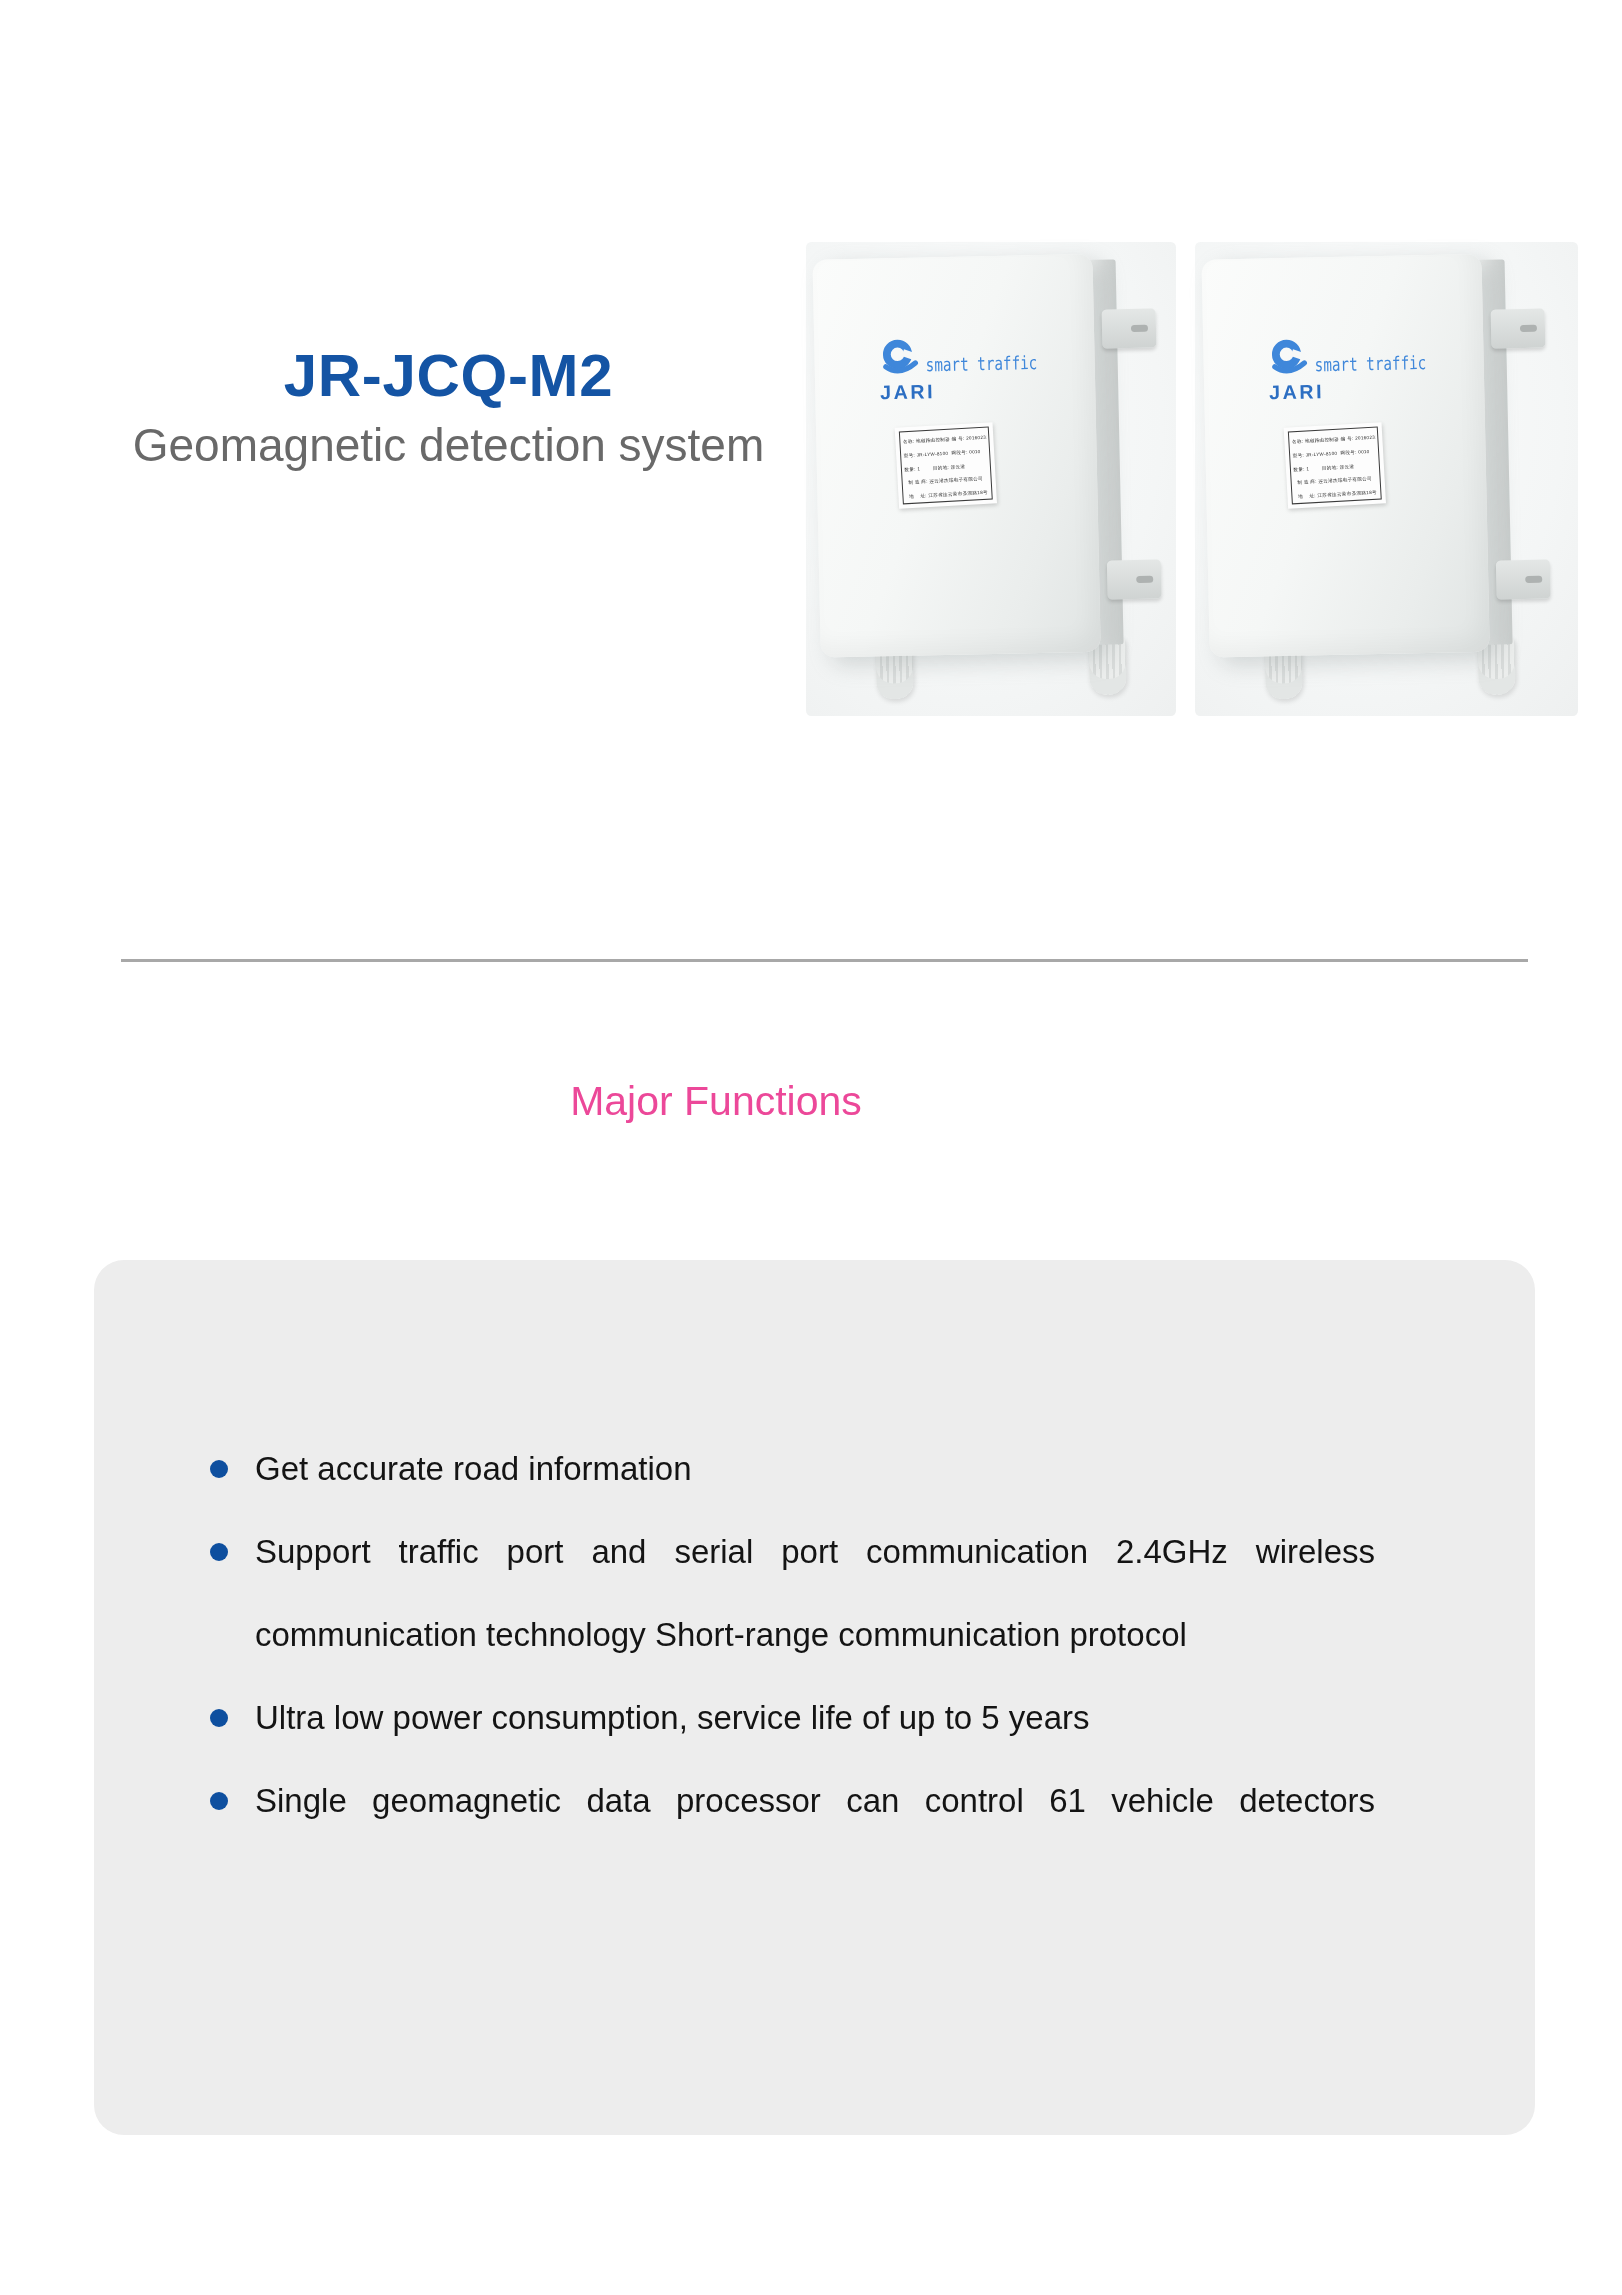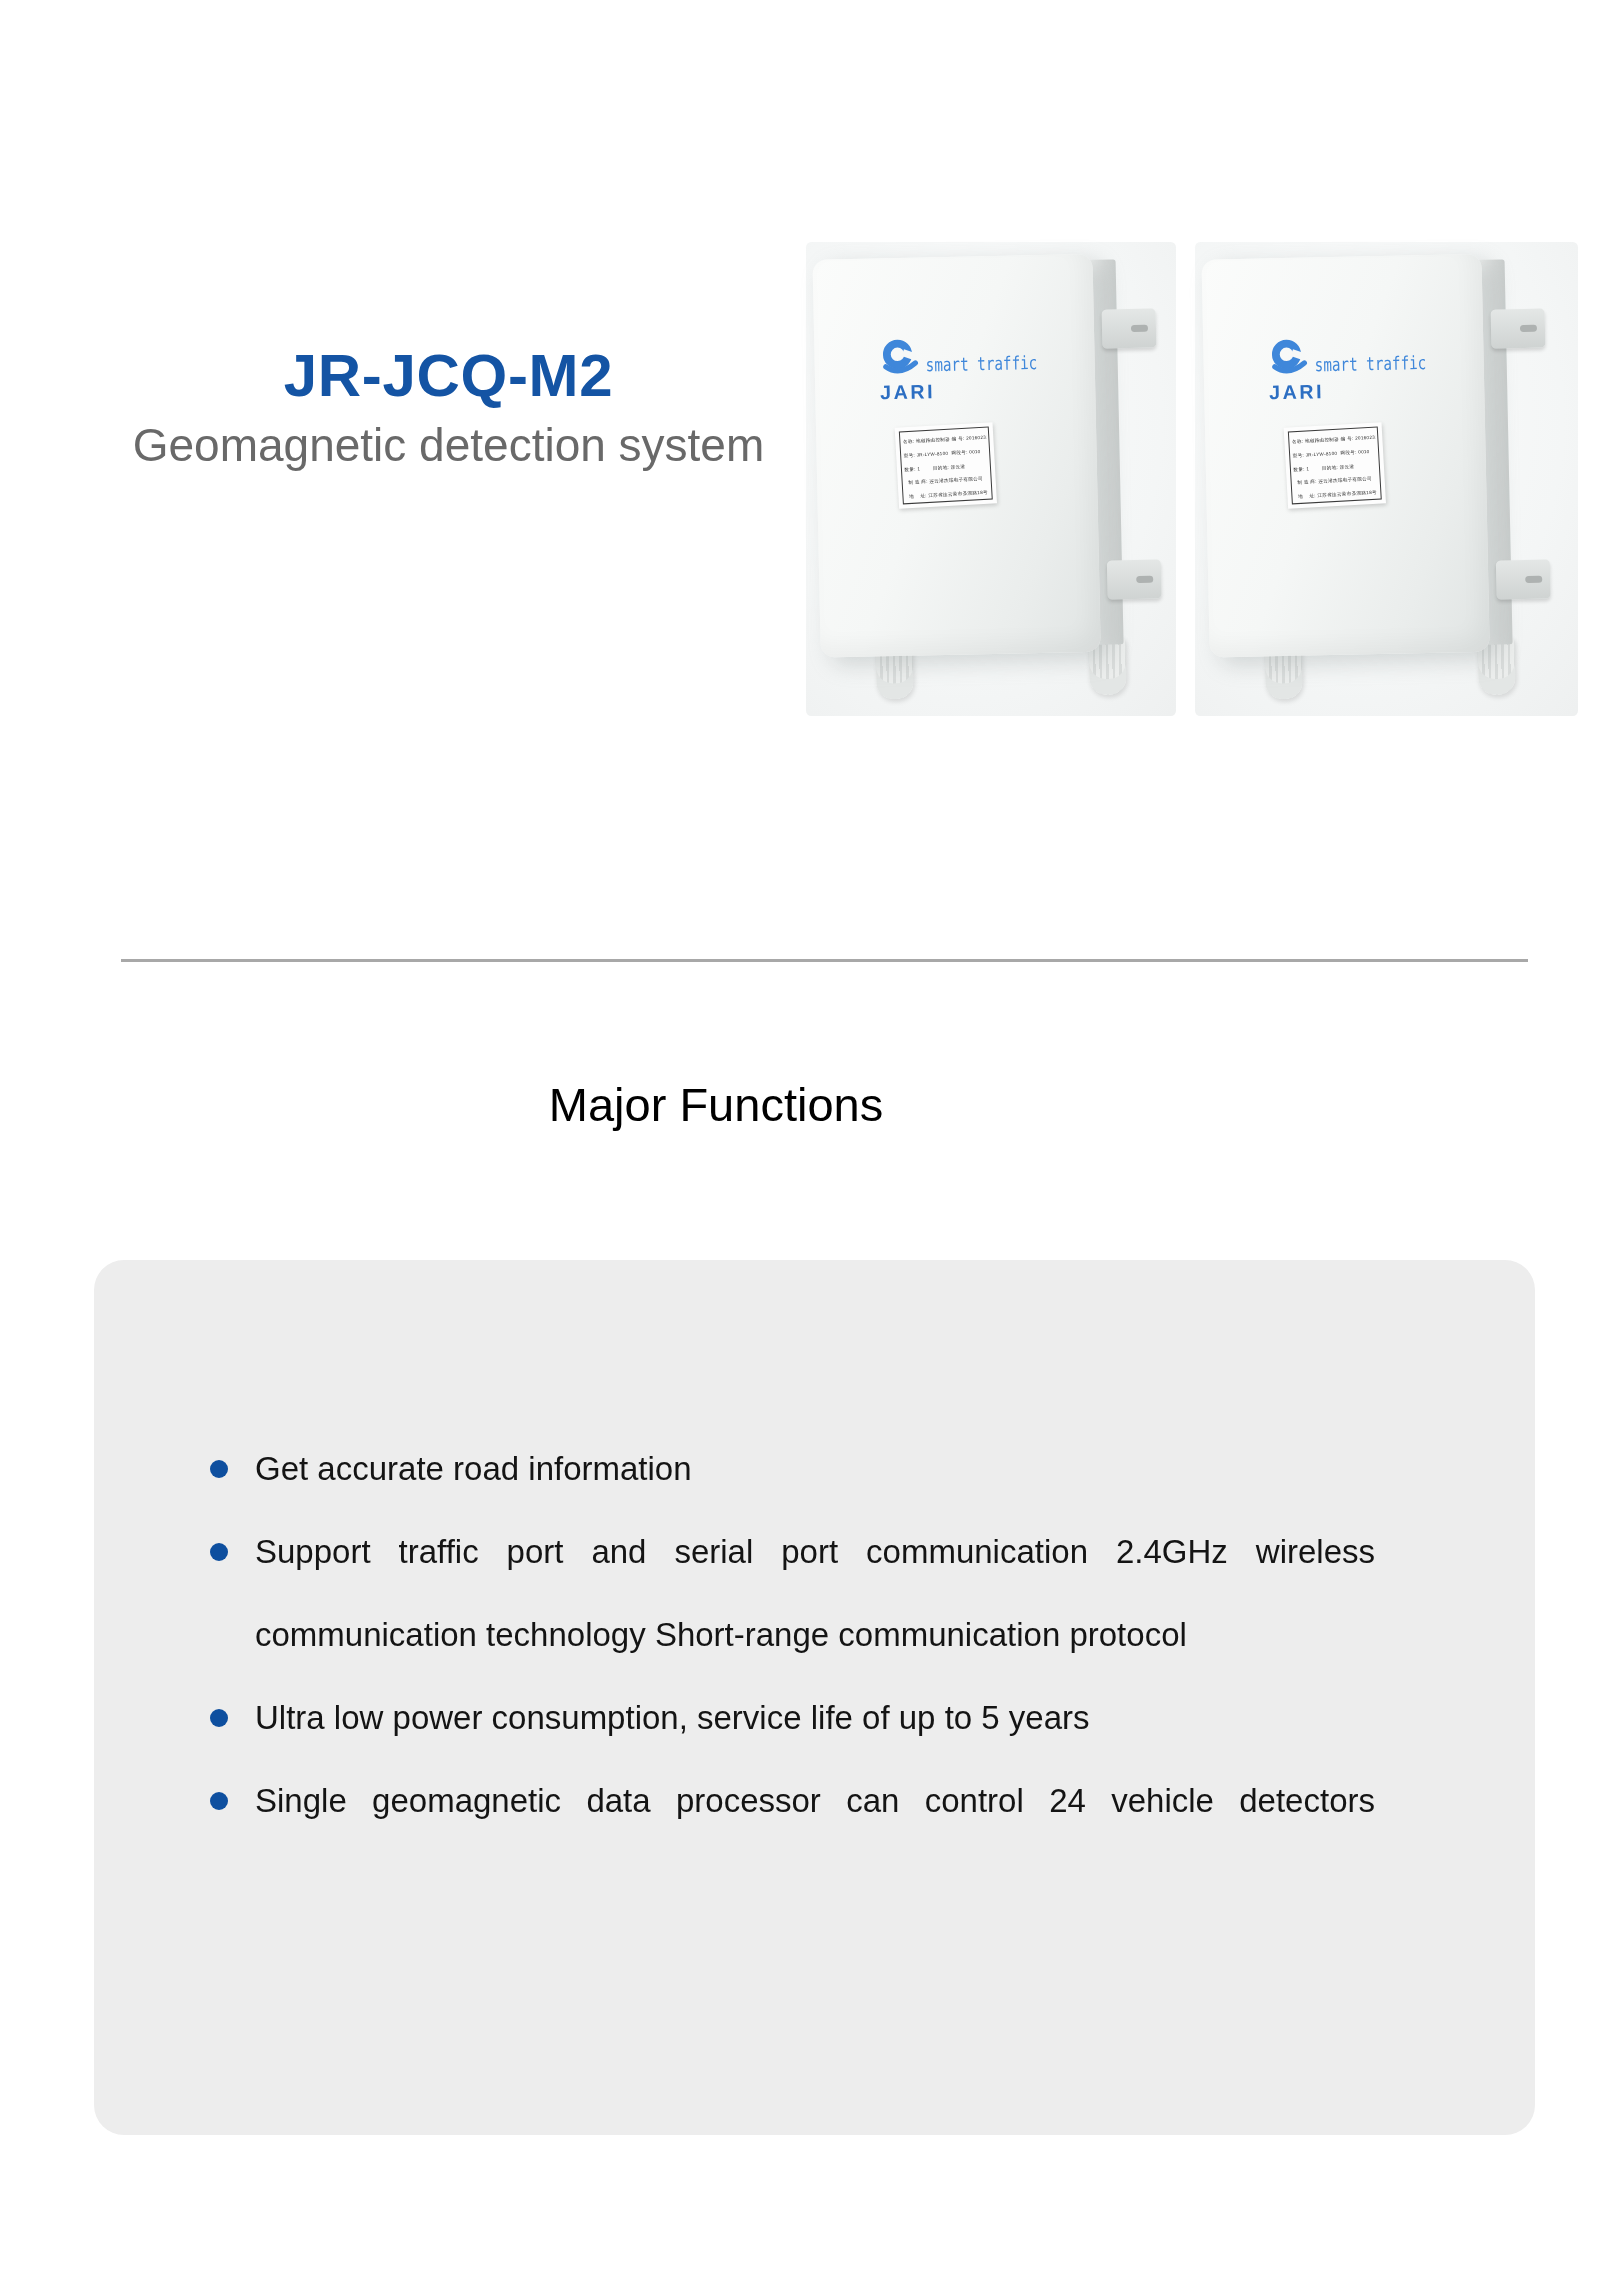--- a/index.html
+++ b/index.html
@@ -42,21 +42,21 @@
 
   .dev-label{position:absolute;left:80px;top:168px;width:98px;height:81px;background:#fdfdfd;
     padding:3.9px;box-sizing:border-box;transform:rotate(-2deg);box-shadow:0.7px 2px 4.6px rgba(0,0,0,.18);z-index:4;}
   .dev-label-inner{width:100%;height:100%;box-sizing:border-box;border:0.7px solid #3a3a3a;
     padding:3.3px 2.6px;overflow:hidden;}
   .lbl-line{font-size:4.6px;line-height:13.7px;color:#2a2a2a;letter-spacing:0.3px;white-space:pre;overflow:hidden;}
 
   
   .divider{position:absolute;left:121px;top:959px;width:1407px;height:3.3px;background:#A8A8A8;border:none;margin:0;}
   .section-title{position:absolute;left:0;top:1081px;width:1432px;margin:0;text-align:center;
-    font-size:47px;font-weight:normal;color:#000000;line-height:1;}
+    font-size:41px;font-weight:normal;color:#ec4899;line-height:1;}
 
   
   .panel{position:absolute;left:94px;top:1260px;width:1441px;height:875px;border-radius:30px;background:#EDEDED;}
   .features{position:absolute;left:116px;top:167px;width:1165px;margin:0;padding:0;list-style:none;}
   .feature{position:relative;padding-left:45px;font-size:33px;line-height:83px;color:#141414;}
   .feature .dot{position:absolute;left:0;top:33px;width:18.3px;height:18.3px;border-radius:50%;background:#0E4F9F;}
   .feature .txt{display:block;}
   .feature.justify .txt{text-align:justify;}
   .feature.justify-last .txt{text-align:justify;text-align-last:justify;}
 </style>
@@ -143,19 +143,19 @@
       <li class="feature justify">
         <span class="dot"></span>
         <span class="txt">Support traffic port and serial port communication 2.4GHz wireless communication technology Short-range communication protocol</span>
       </li>
       <li class="feature">
         <span class="dot"></span>
         <span class="txt">Ultra low power consumption, service life of up to 5 years</span>
       </li>
       <li class="feature justify-last">
         <span class="dot"></span>
-        <span class="txt">Single geomagnetic data processor can control 24 vehicle detectors</span>
+        <span class="txt">Single geomagnetic data processor can control 61 vehicle detectors</span>
       </li>
     </ul>
   </section>
 
 </div>
 
 
 </body></html>

